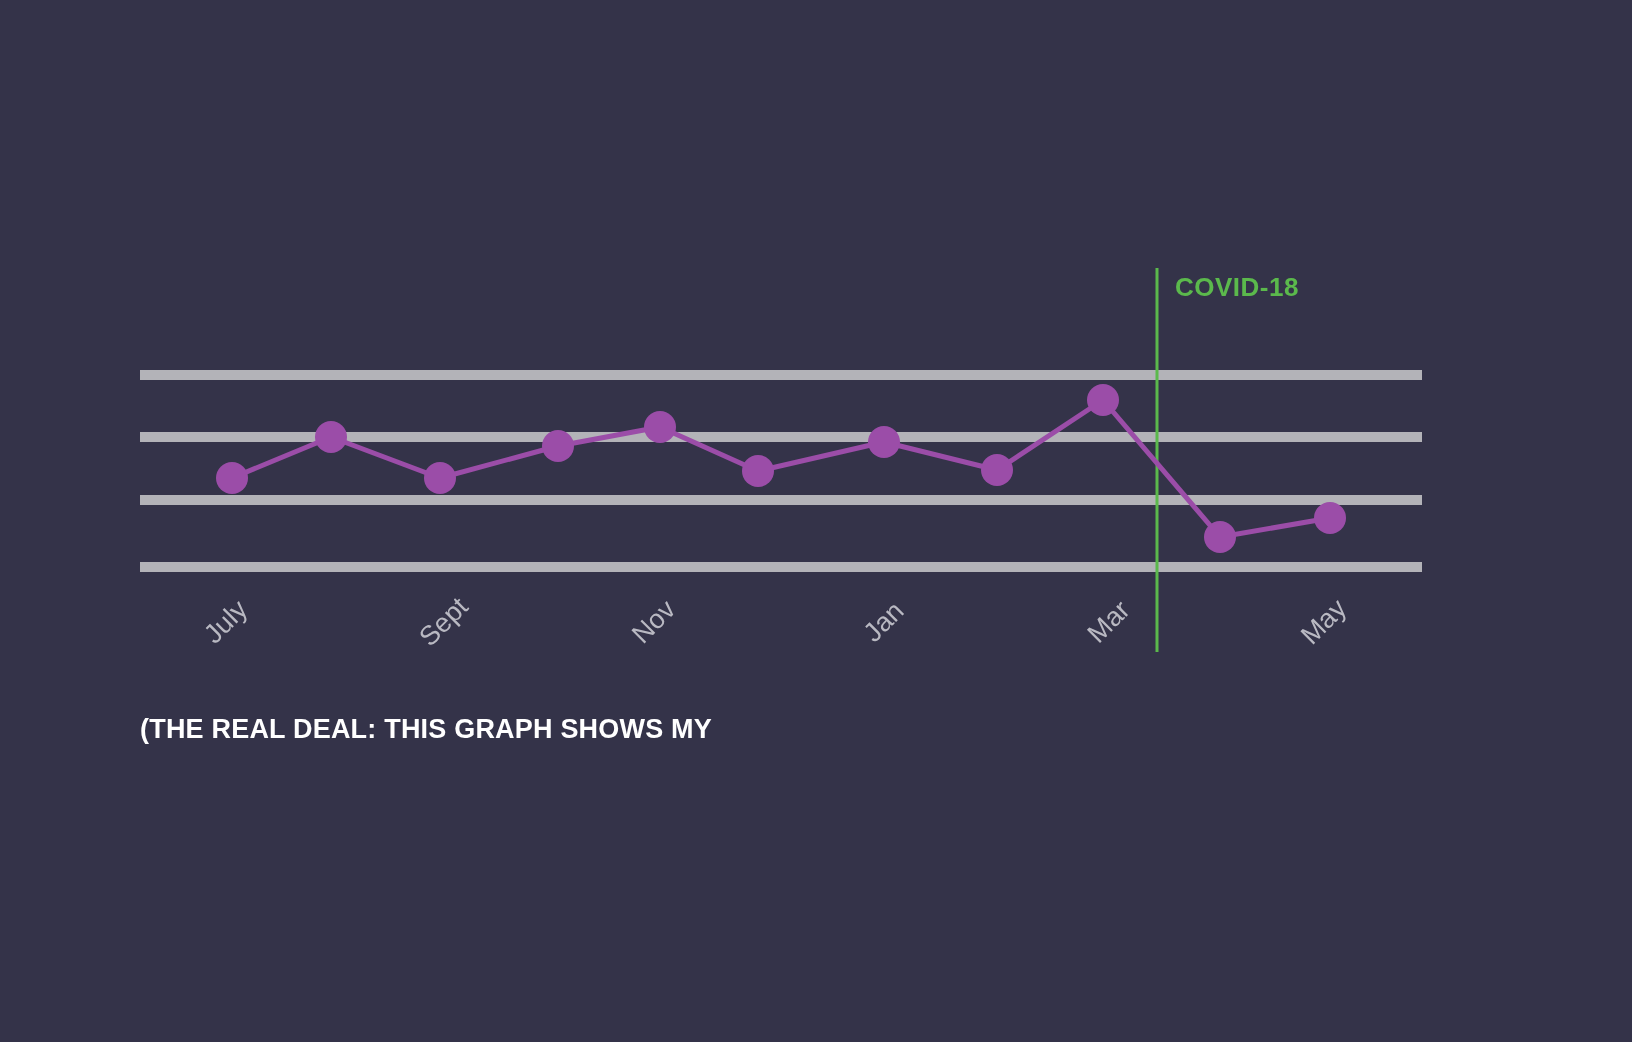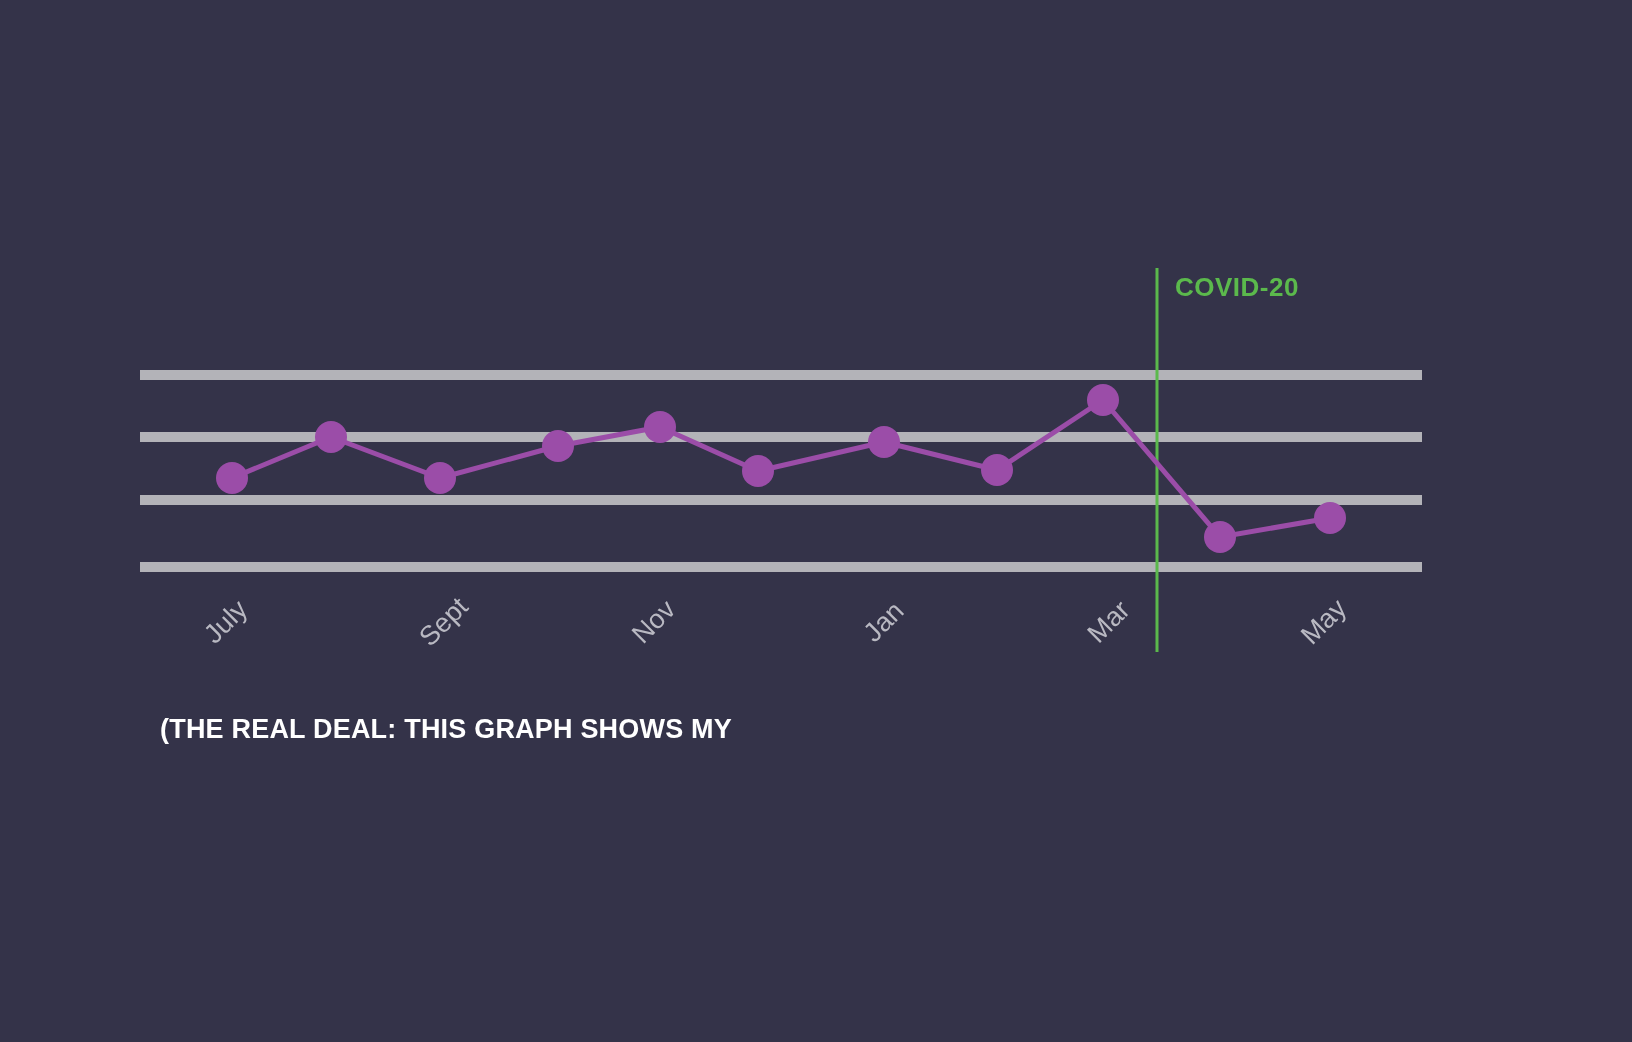--- a/index.html
+++ b/index.html
@@ -22,21 +22,21 @@
   #chart-svg {
     position: absolute;
     left: 0;
     top: 0;
     width: 1632px;
     height: 1042px;
     display: block;
   }
   .caption {
     position: absolute;
-    left: 160px;
+    left: 140px;
     top: 708px;
     width: 900px;
     color: #ffffff;
     font-family: "Liberation Sans", sans-serif;
     font-weight: bold;
     font-size: 27px;
     line-height: 42px;
     letter-spacing: 0.2px;
   }
   .caption-line {
@@ -89,19 +89,19 @@
     <g id="ticklabels-group">
         <text x="232" y="628" fill="#b9b9c2" font-family="&quot;Liberation Sans&quot;, sans-serif" font-size="27" text-anchor="middle" transform="rotate(-45 232 628)">July</text>
         <text x="450" y="628" fill="#b9b9c2" font-family="&quot;Liberation Sans&quot;, sans-serif" font-size="27" text-anchor="middle" transform="rotate(-45 450 628)">Sept</text>
         <text x="660" y="628" fill="#b9b9c2" font-family="&quot;Liberation Sans&quot;, sans-serif" font-size="27" text-anchor="middle" transform="rotate(-45 660 628)">Nov</text>
         <text x="890" y="628" fill="#b9b9c2" font-family="&quot;Liberation Sans&quot;, sans-serif" font-size="27" text-anchor="middle" transform="rotate(-45 890 628)">Jan</text>
         <text x="1115" y="628" fill="#b9b9c2" font-family="&quot;Liberation Sans&quot;, sans-serif" font-size="27" text-anchor="middle" transform="rotate(-45 1115 628)">Mar</text>
         <text x="1330" y="628" fill="#b9b9c2" font-family="&quot;Liberation Sans&quot;, sans-serif" font-size="27" text-anchor="middle" transform="rotate(-45 1330 628)">May</text>
       </g>
   </svg>
 
-  <div class="covid-label">COVID-20</div>
+  <div class="covid-label">COVID-18</div>
 
   <div class="caption">
     <span class="caption-line">(THE REAL DEAL: THIS GRAPH SHOWS MY</span>
   </div>
 
 </div>
 
 </body></html>

